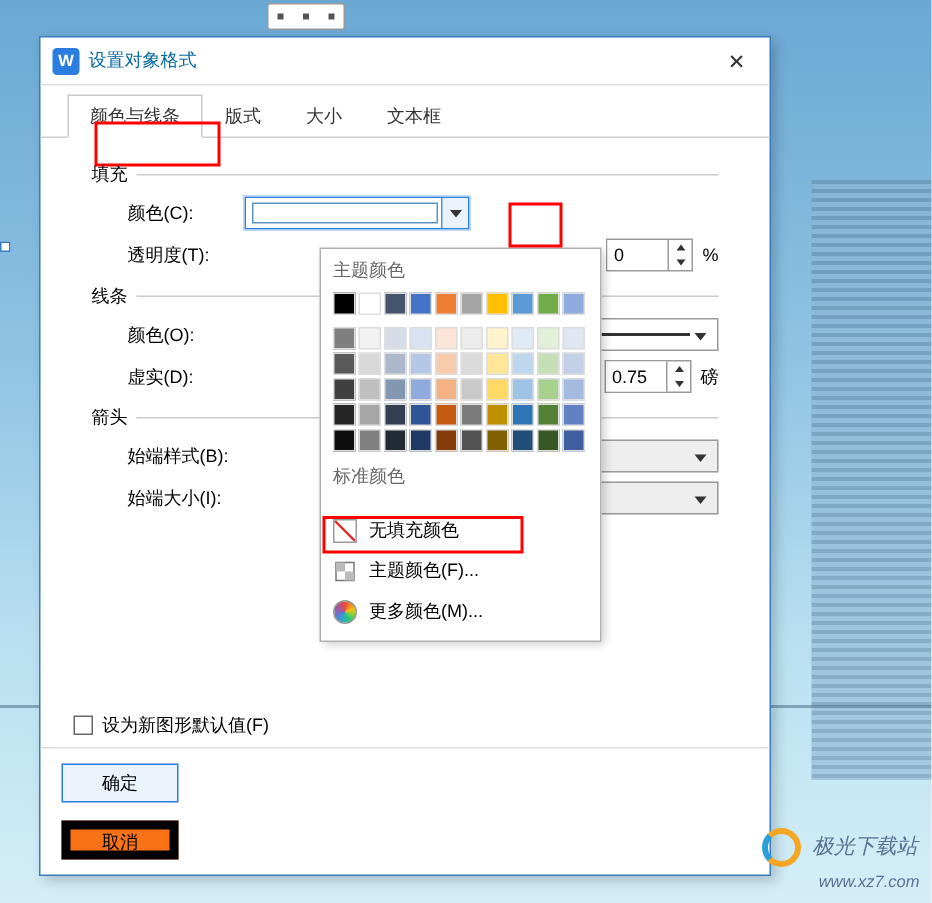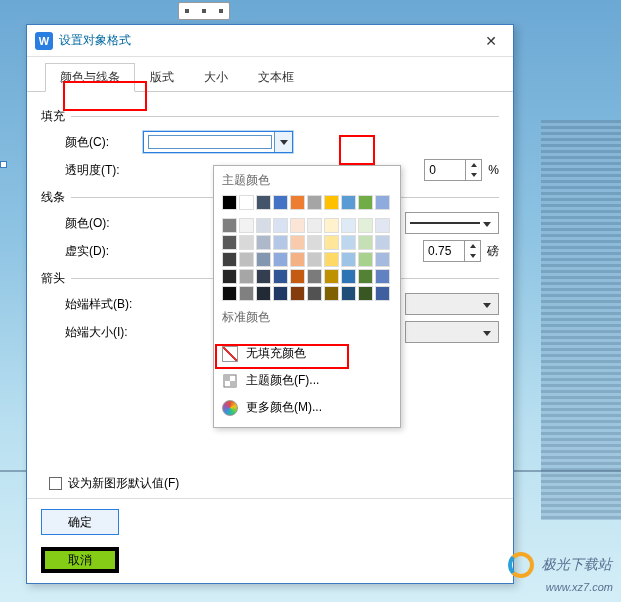--- a/index.html
+++ b/index.html
@@ -119,21 +119,21 @@
     left: 36px;
     top: 56px;
     width: 84px;
     height: 30px;
     border: 2px solid #ff0000;
     pointer-events: none;
   }
 
   .content {
     flex: 1;
-    padding: 8px 14px;
+    padding: 8px 34px;
     overflow: hidden;
     position: relative;
   }
   .section-header {
     display: flex;
     align-items: center;
     margin: 8px 0 6px 0;
   }
   .section-header .label { font-size: 12px; margin-right: 6px; }
   .section-header .line { flex:1; height:1px; background:#ccc; }
@@ -262,22 +262,22 @@
     border-top: 1px solid #ddd;
     padding: 10px 14px;
     display: flex;
     justify-content: flex-end;
     gap: 12px;
     flex-direction: column;
   }
   .btn {
     width: 78px;
     height: 26px;
-    border: 4px solid #000000;
-    background: #84cc16;
+    border: 6px solid #000000;
+    background: #f97316;
     font-size: 12px;
     cursor: pointer;
   }
   .btn.primary { border:1px solid #2a7de1; background:#eaf3fb;}
   .checkbox-row {
     padding: 6px 22px;
     display:flex;align-items:center;gap:6px;
     font-size:12px;
   }
   .checkbox-row .cb {

